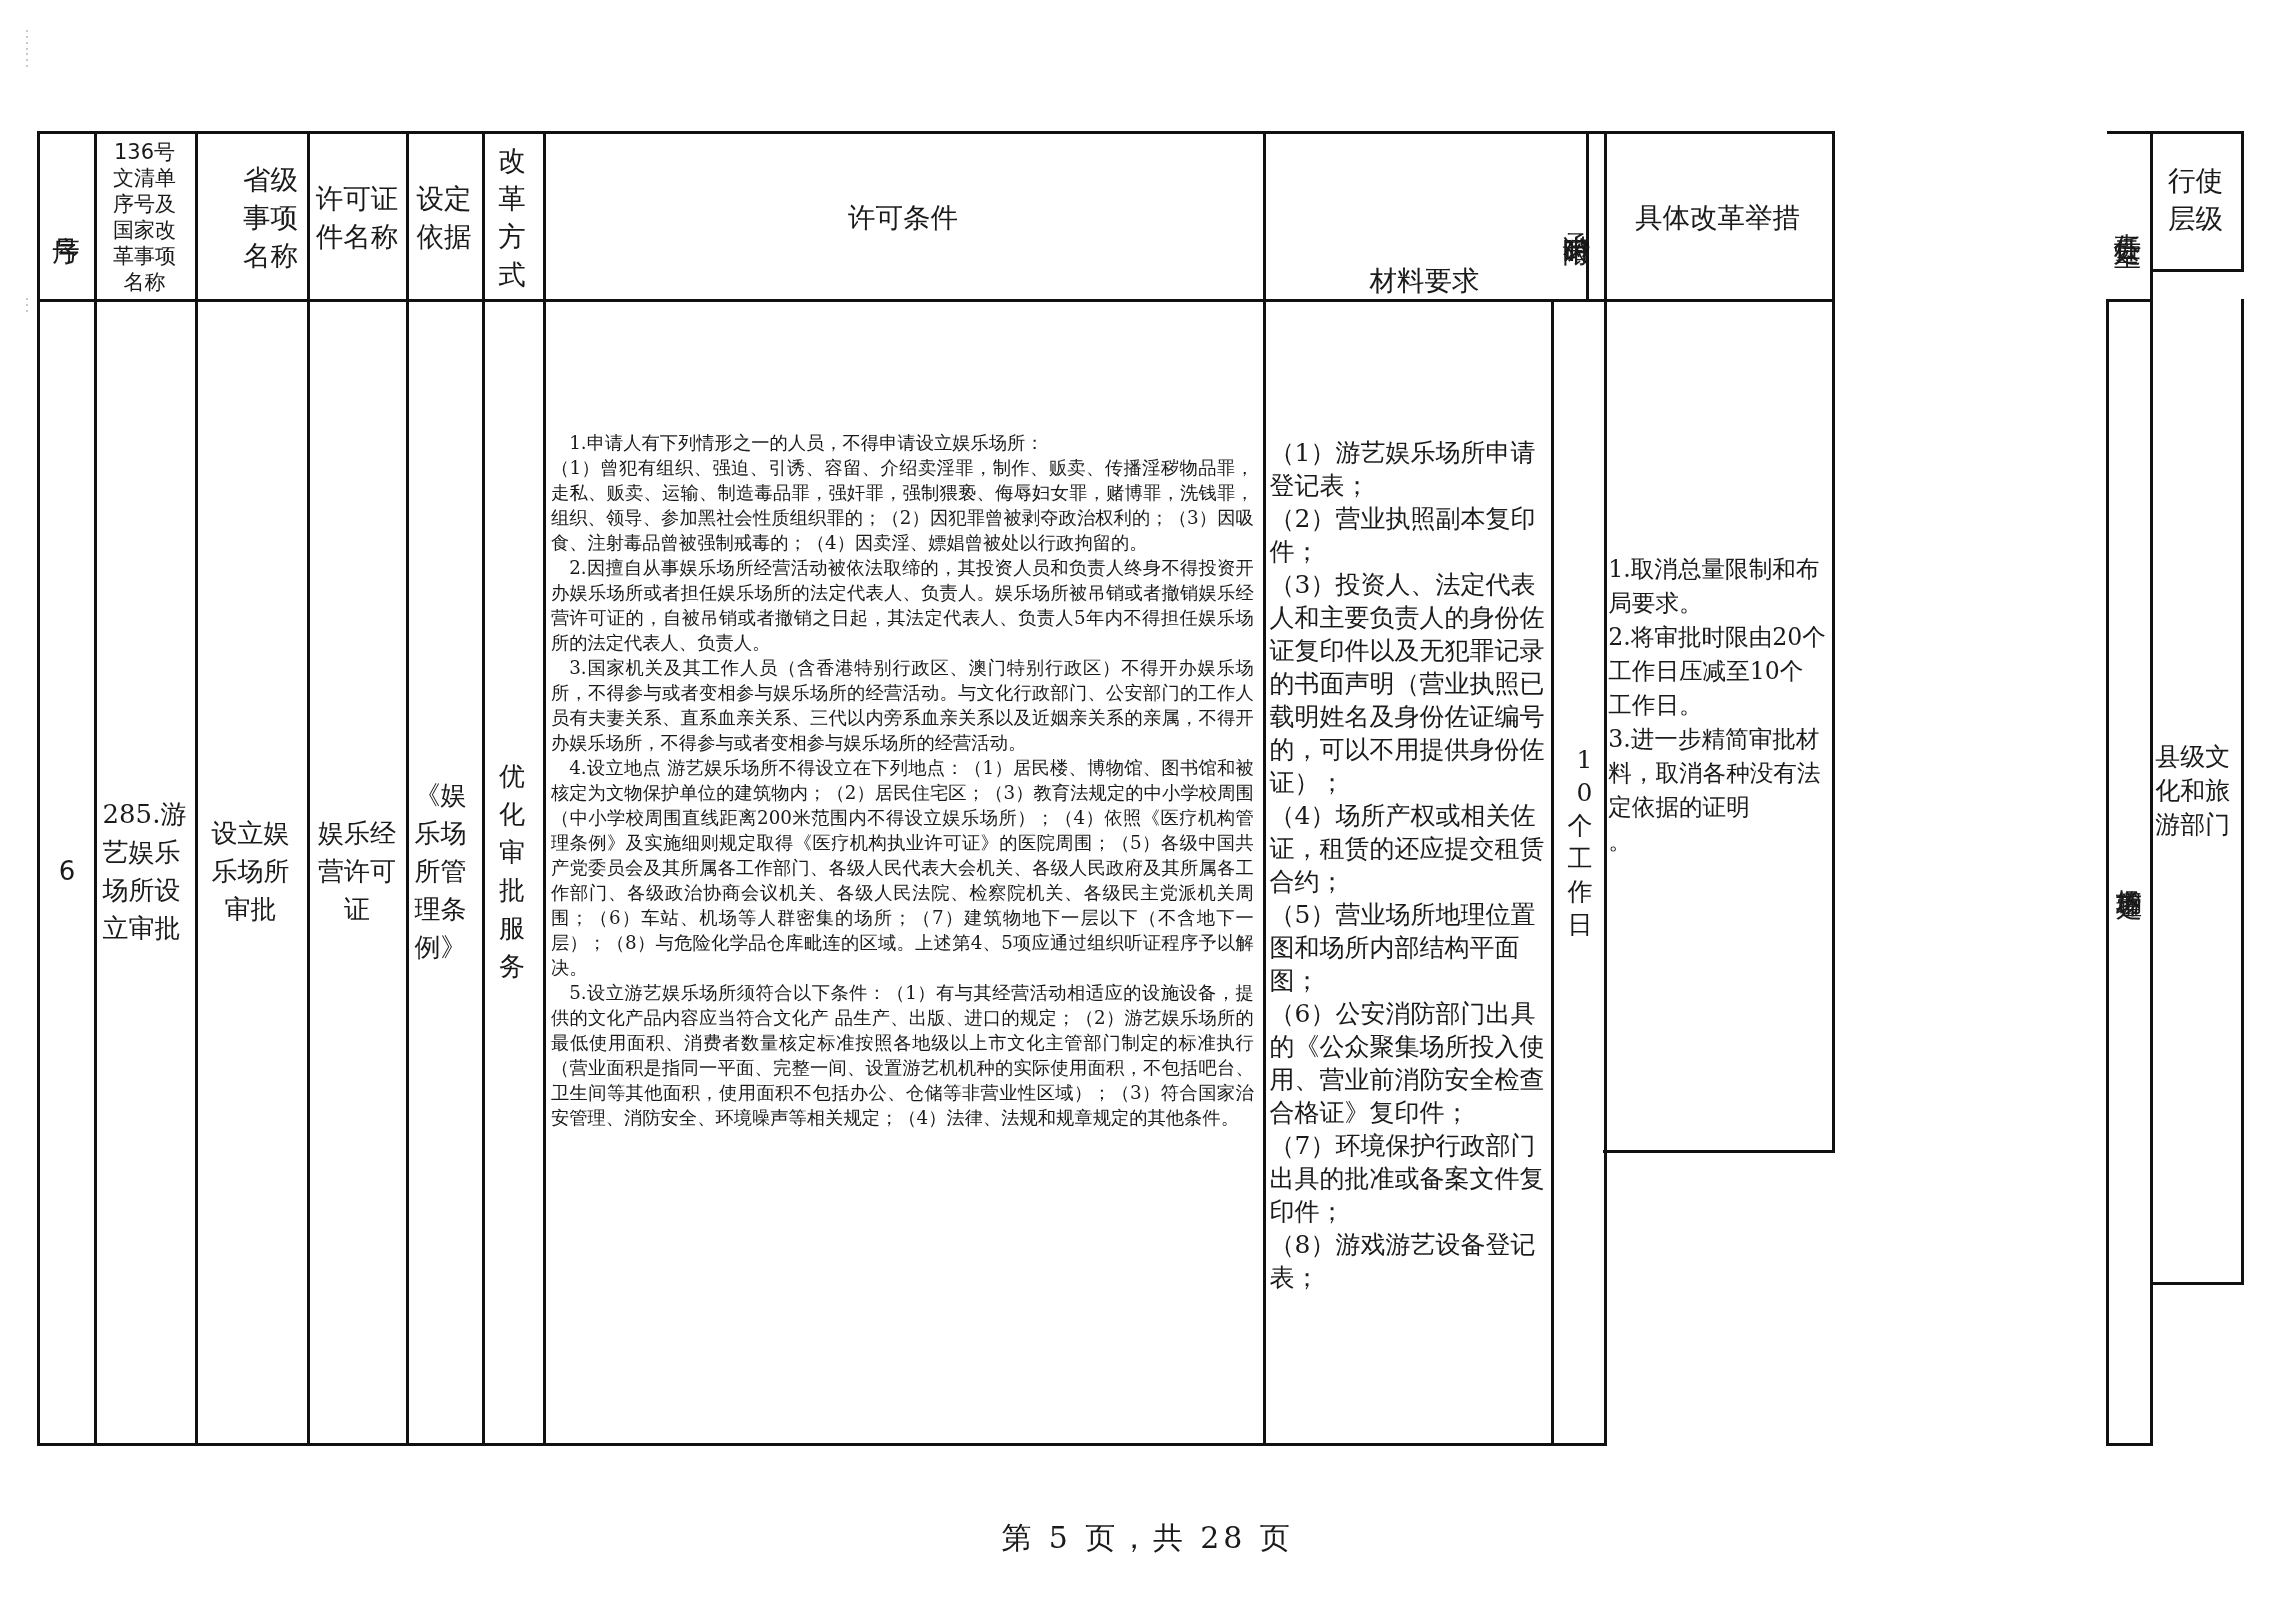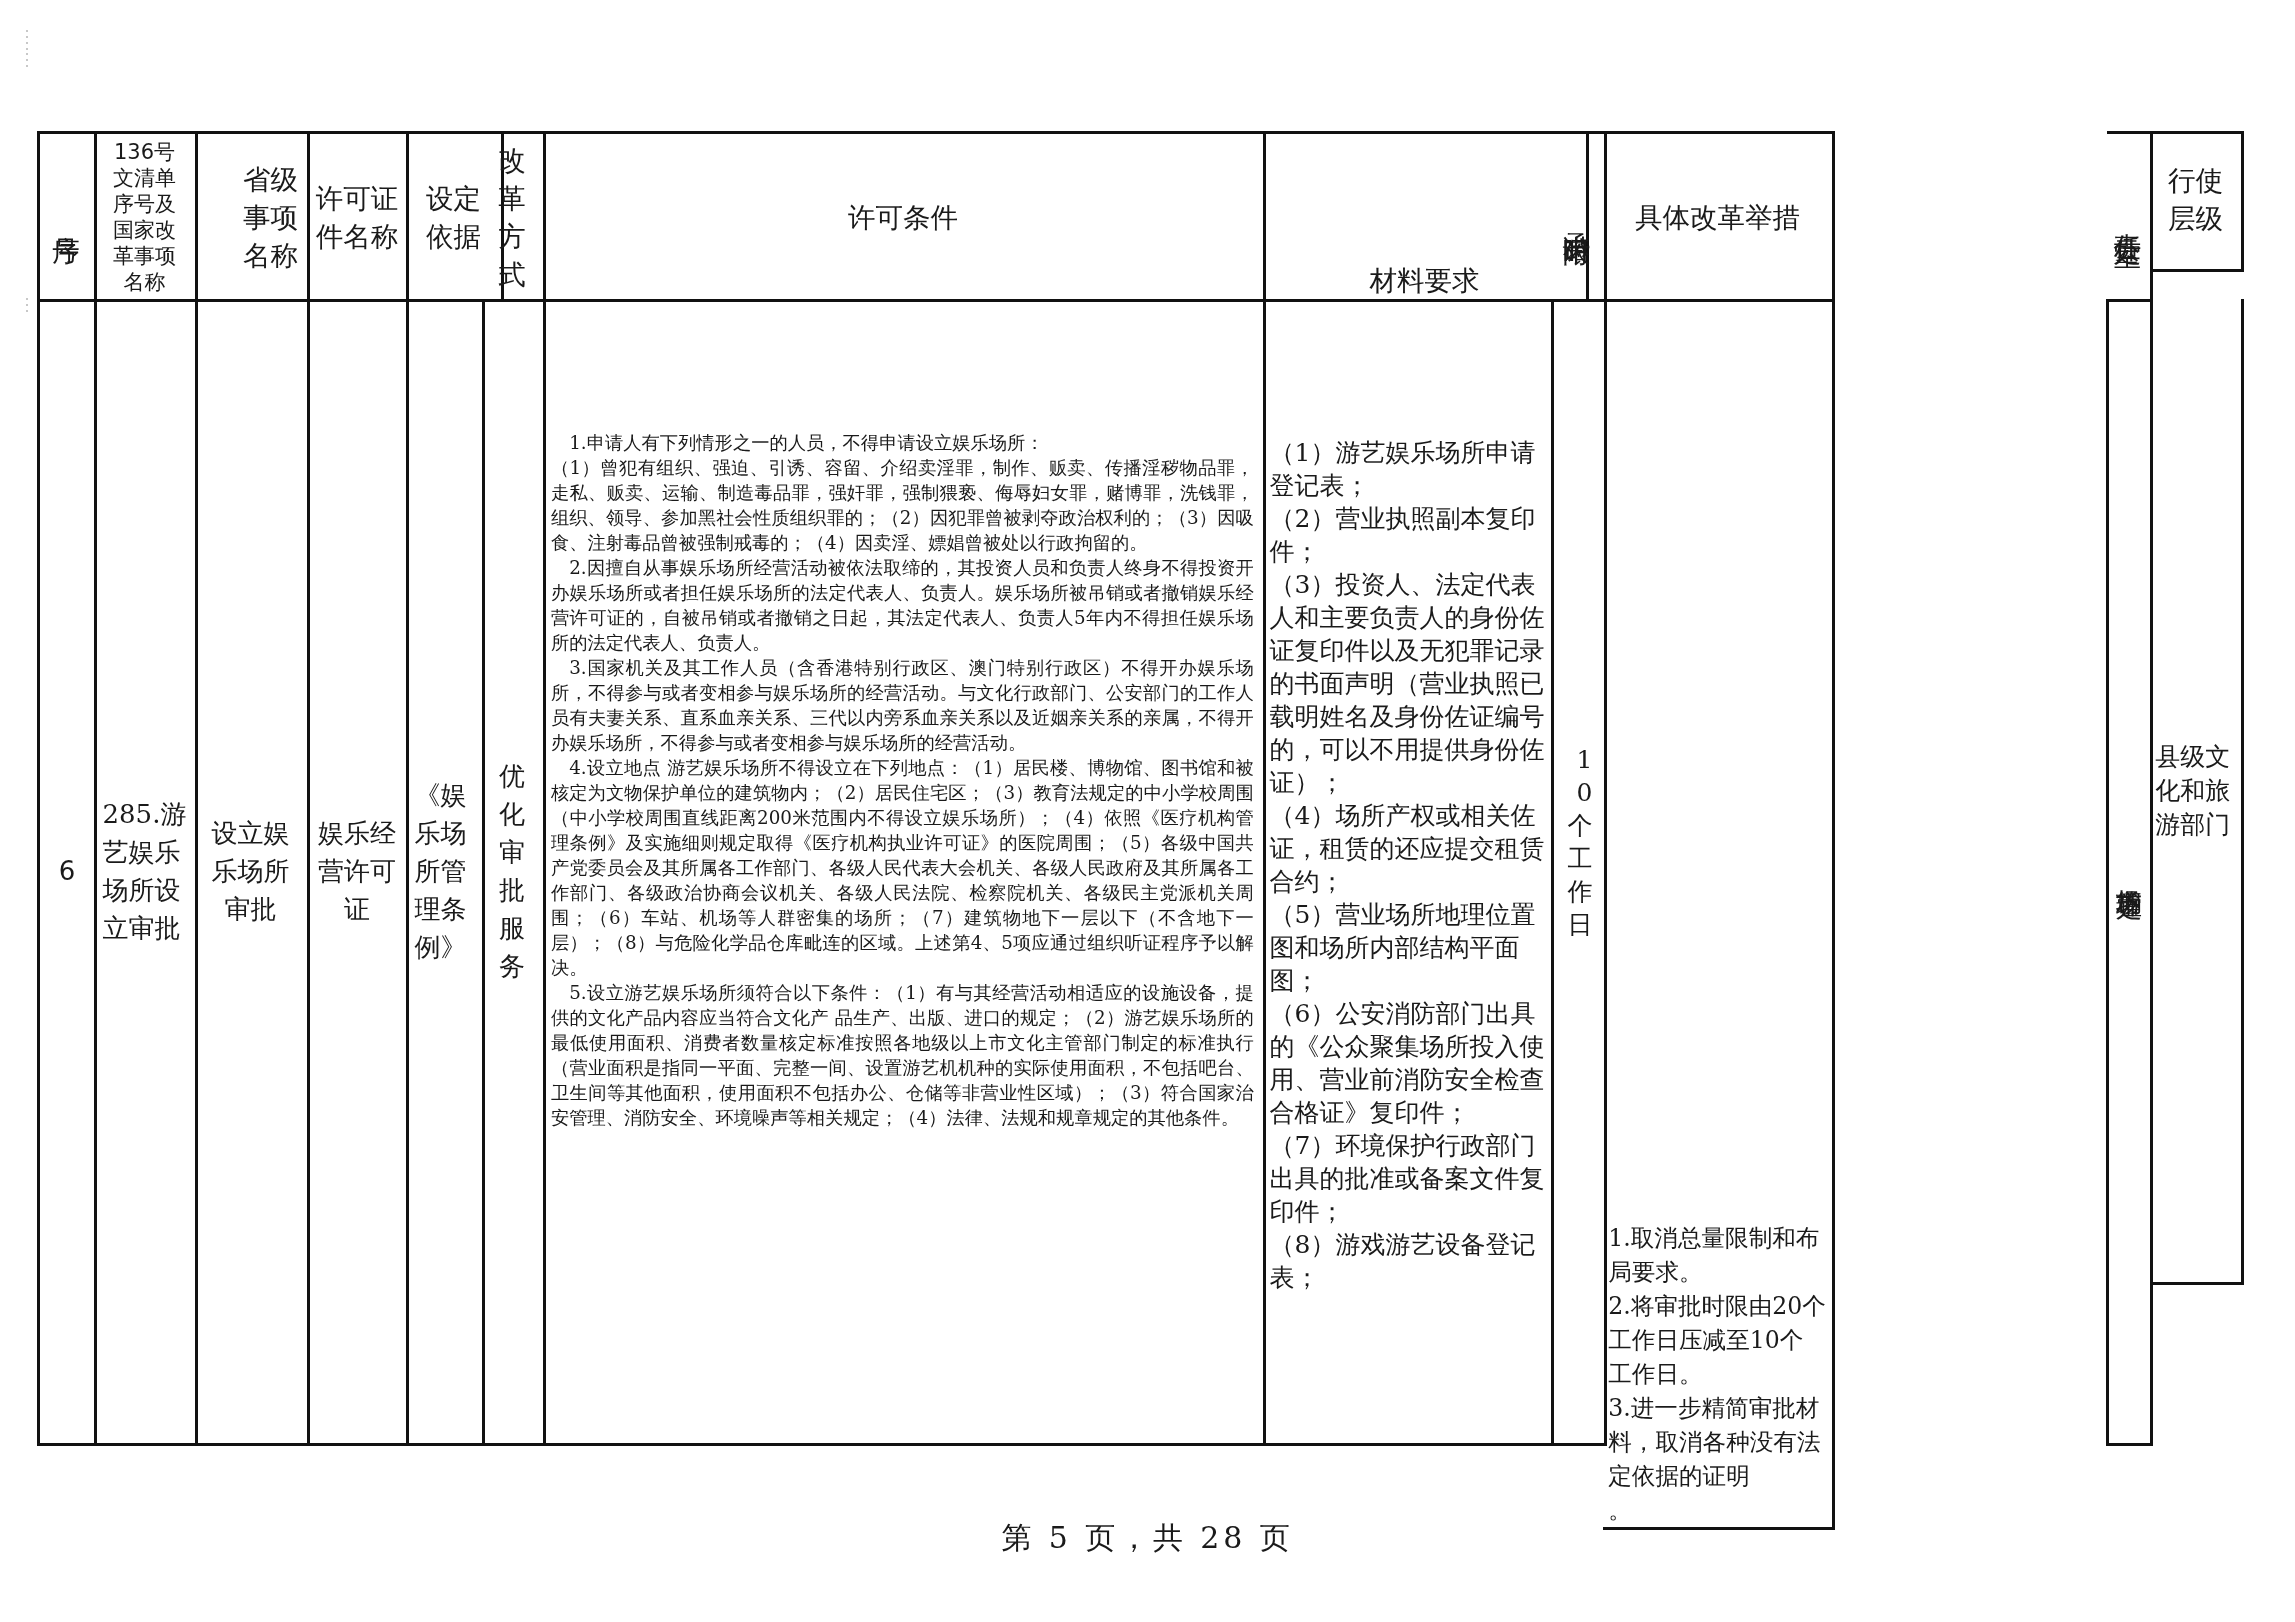--- a/index.html
+++ b/index.html
@@ -56,21 +56,21 @@
   </div>
   <div class="cell bt bb br hdr small" style="left:94px;top:131px;width:104px;height:171px;">
     <span style="display:block;width:79px;">136号文清单序号及国家改革事项名称</span>
   </div>
   <div class="cell bt bb br hdr" style="left:194px;top:131px;width:116px;height:171px;">
     <span style="display:block;width:85px;margin-left:40px;">省级事项名称</span>
   </div>
   <div class="cell bt bb br hdr" style="left:308px;top:131px;width:101px;height:171px;">
     <span style="display:block;width:85px;">许可证件名称</span>
   </div>
-  <div class="cell bt bb br hdr" style="left:406px;top:131px;width:98px;height:171px;">
+  <div class="cell bt bb br hdr" style="left:406px;top:131px;width:79px;height:171px;">
     <span style="display:block;width:59px;">设定依据</span>
   </div>
   <div class="cell bt bb br hdr" style="left:481px;top:131px;width:65px;height:171px;">
     <span style="display:block;width:58px;">改革方式</span>
   </div>
   <div class="cell bt bb br hdr" style="left:543px;top:131px;width:723px;height:171px;">
     <span>许可条件</span>
   </div>
   <div class="cell bt bb br hdr" style="left:1263px;top:131px;width:326px;height:171px;align-items:flex-end;">
     <span>材料要求</span>
@@ -130,21 +130,21 @@
         <p>（6）公安消防部门出具的《公众聚集场所投入使用、营业前消防安全检查合格证》复印件；</p>
         <p>（7）环境保护行政部门出具的批准或备案文件复印件；</p>
         <p>（8）游戏游艺设备登记表；</p>
       </div>
     </div>
 
     <div class="cell bb br body-txt" style="left:1551px;top:299px;width:56px;height:1147px;text-align:right;">
       <span style="display:block;width:30px;line-height:33px;font-size:25px;word-break:break-all;margin-top:-59px;">10个工作日</span>
     </div>
 
-    <div class="cell bb br" style="left:1603px;top:299px;width:232px;height:1231px;align-items:flex-end;">
+    <div class="cell bb br" style="left:1603px;top:299px;width:232px;height:854px;">
       <div class="reform" style="margin-top:-39px;">
         <p>1.取消总量限制和布局要求。</p>
         <p>2.将审批时限由20个工作日压减至10个工作日。</p>
         <p>3.进一步精简审批材料，取消各种没有法定依据的证明</p>
         <p>。</p>
       </div>
     </div>
 
     <div class="cell br" style="left:1832px;top:299px;width:278px;height:1147px;border-right:none;">
       <span></span>

